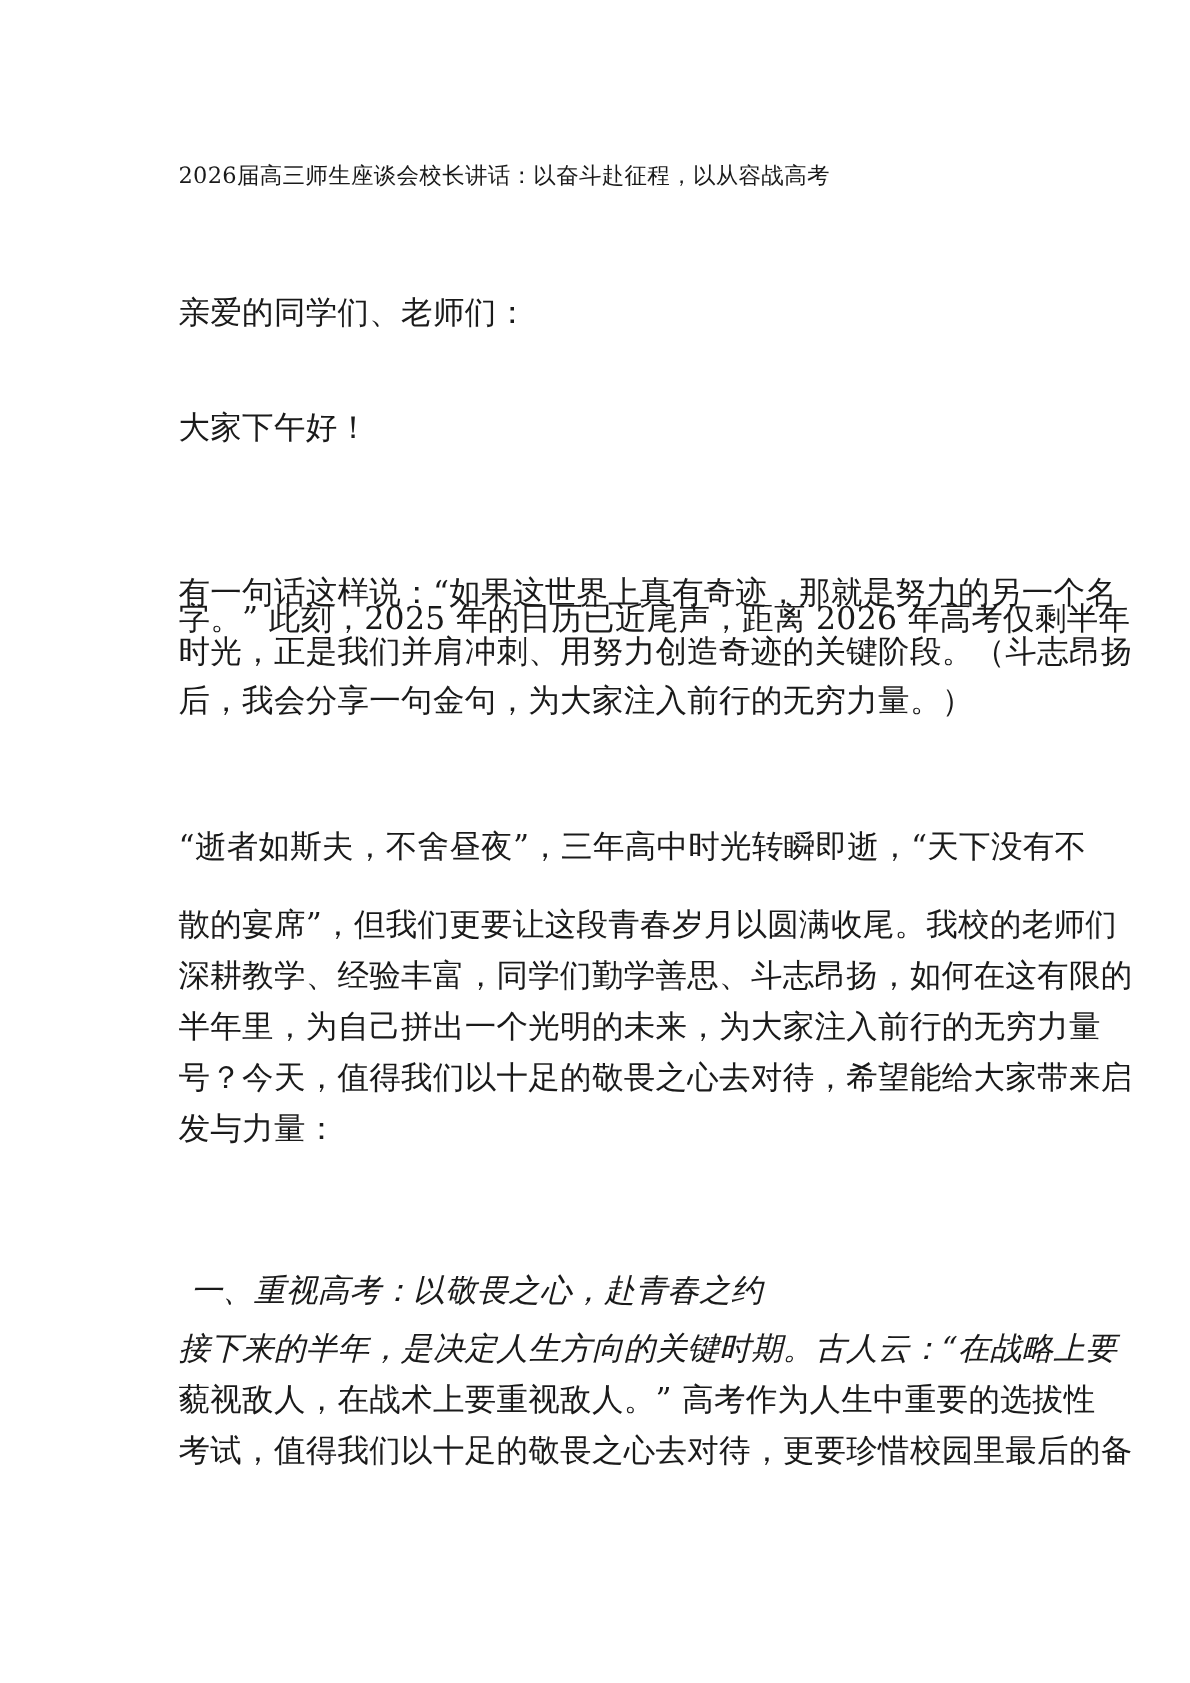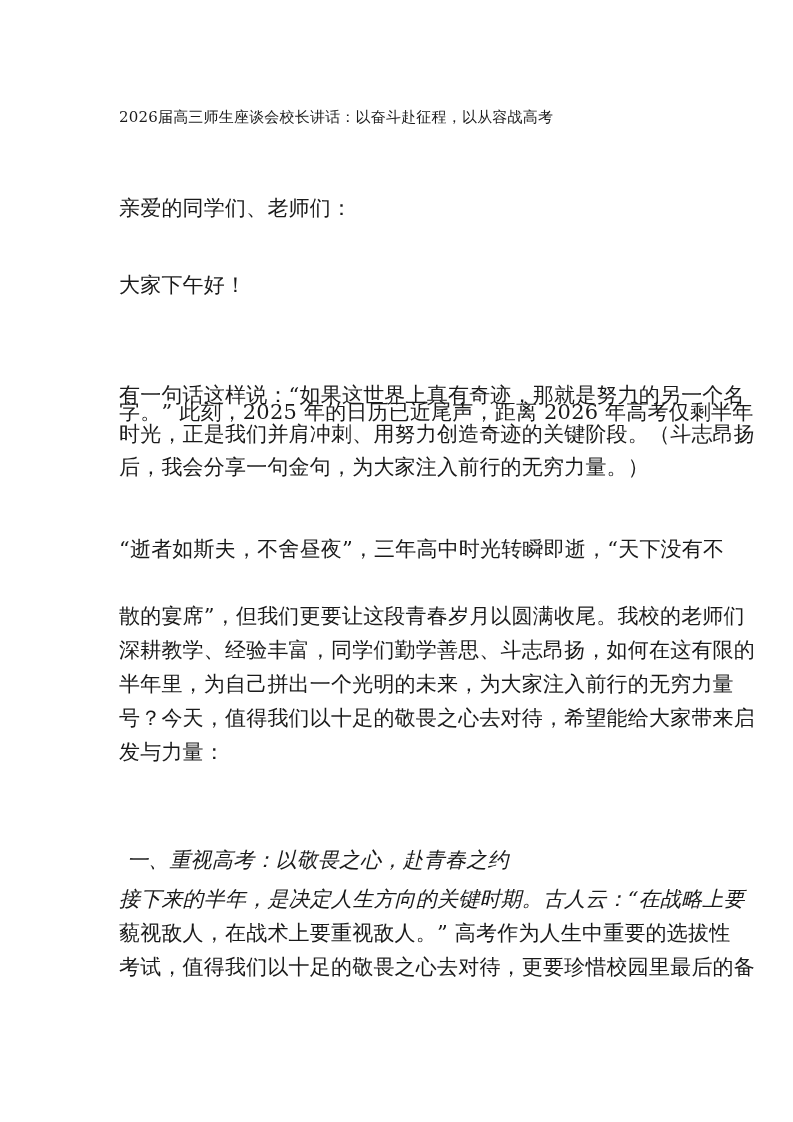--- a/index.html
+++ b/index.html
@@ -31,21 +31,21 @@
   <div class="line" style="top:273px;">大家下午好！</div>
 
   <div>
     <div class="line" style="top:354px;margin-top:29px;">有一句话这样说：“如果这世界上真有奇迹，那就是努力的另一个名</div>
     <div class="line" style="top:388px;margin-top:12px;">字。” 此刻，2025 年的日历已近尾声，距离 2026 年高考仅剩半年</div>
     <div class="line" style="top:422px;">时光，正是我们并肩冲刺、用努力创造奇迹的关键阶段。（斗志昂扬</div>
     <div class="line" style="top:455px;">后，我会分享一句金句，为大家注入前行的无穷力量。）</div>
   </div>
 
   <div>
-    <div class="line" style="top:537px;">“逝者如斯夫，不舍昼夜”，三年高中时光转瞬即逝，“天下没有不</div>
+    <div class="line" style="top:552px;">“逝者如斯夫，不舍昼夜”，三年高中时光转瞬即逝，“天下没有不</div>
     <div class="line" style="top:604px;">散的宴席”，但我们更要让这段青春岁月以圆满收尾。我校的老师们</div>
     <div class="line" style="top:638px;">深耕教学、经验丰富，同学们勤学善思、斗志昂扬，如何在这有限的</div>
     <div class="line" style="top:672px;">半年里，为自己拼出一个光明的未来，为大家注入前行的无穷力量</div>
     <div class="line" style="top:706px;">号？今天，值得我们以十足的敬畏之心去对待，希望能给大家带来启</div>
     <div class="line" style="top:740px;">发与力量：</div>
   </div>
 
   <div class="line indent1" style="top:848px;font-style:italic;">一、重视高考：以敬畏之心，赴青春之约</div>
 
   <div>

